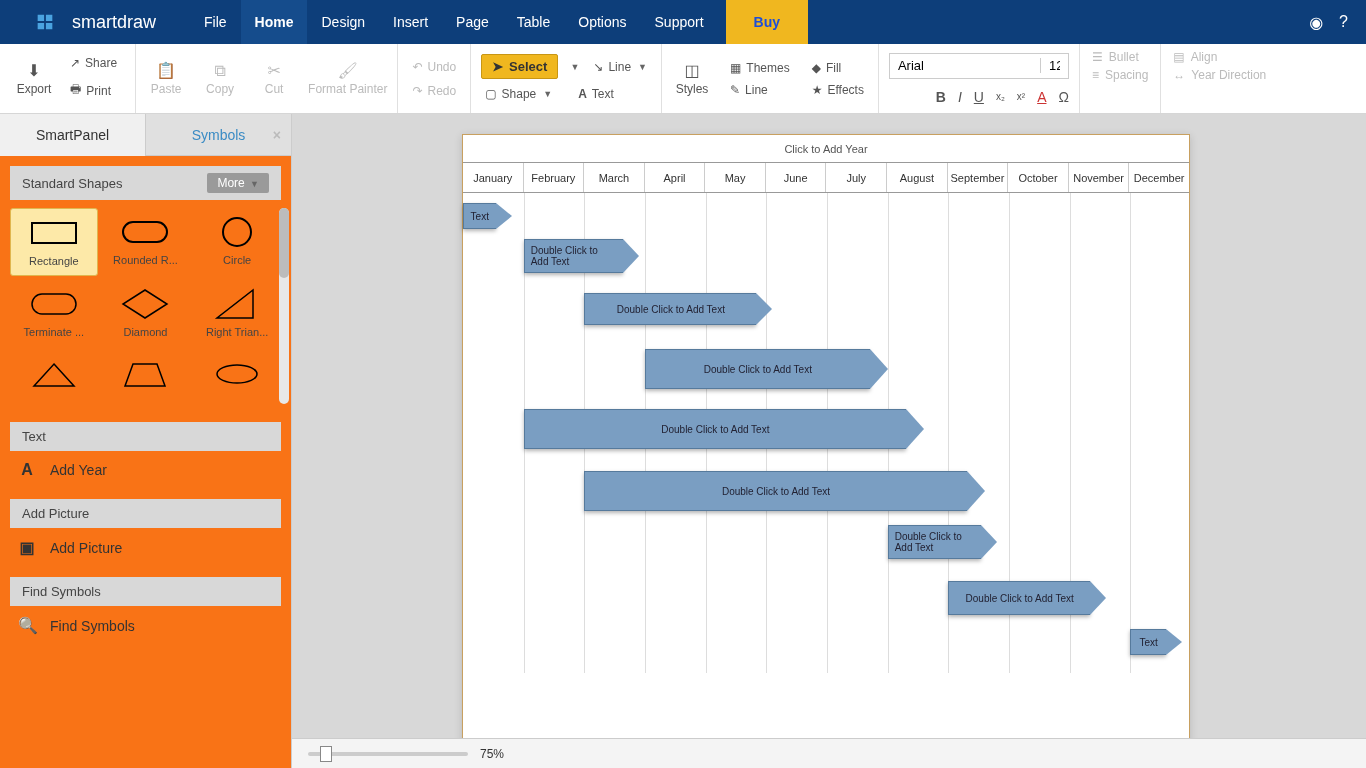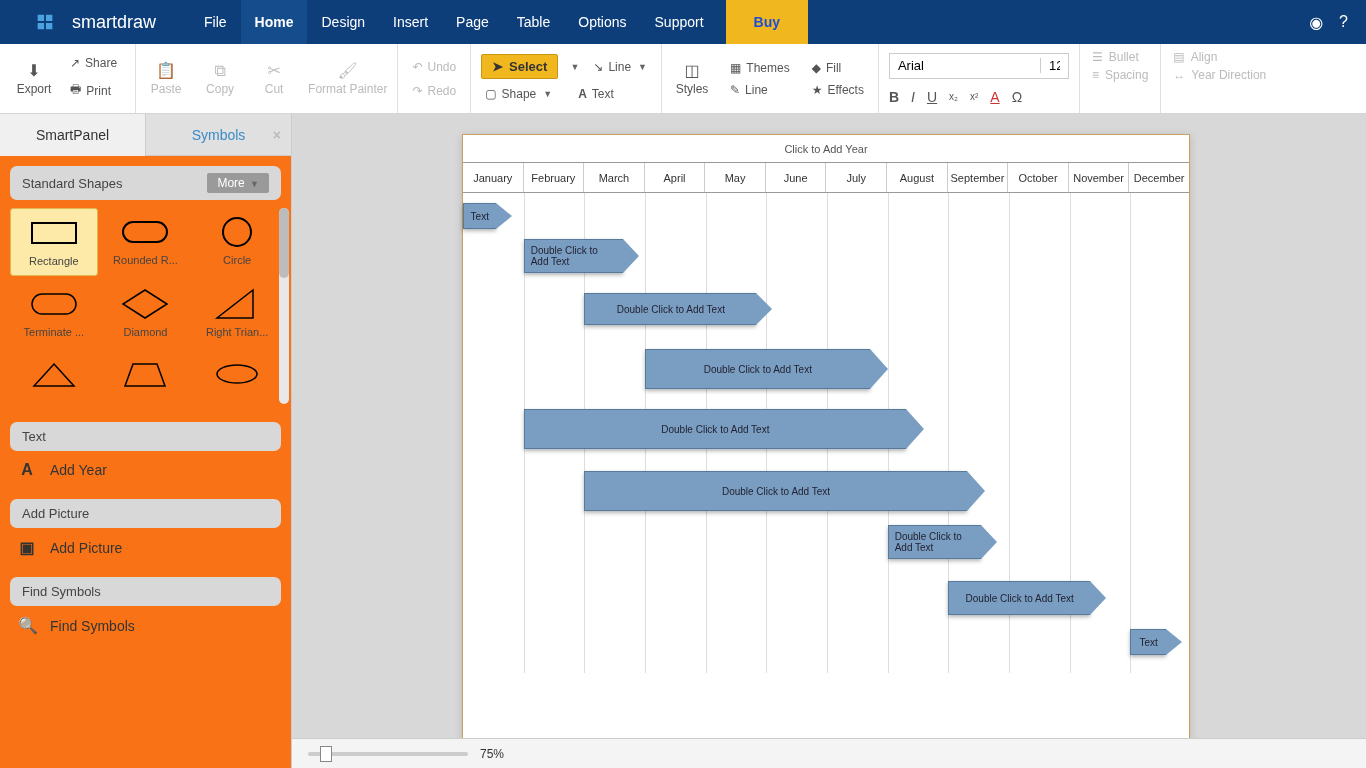--- a/index.html
+++ b/index.html
@@ -36,21 +36,21 @@
 .para-stack { display:flex; flex-direction:column; gap:4px; padding:6px 12px; font-size:12px; color:#bbb; border-right:1px solid #e0e0e0;}
 .para-stack div { display:flex; align-items:center; gap:6px; }
 
 
 .leftpanel { position:absolute; top:114px; left:0; width:292px; bottom:0; background:#f97316; border-right:1px solid #ccc; }
 .tabs { height:42px; display:flex; background:#e0e0e0; }
 .tabs .tab { flex:1; display:flex; align-items:center; justify-content:center; font-size:14px; color:#555; border-bottom:1px solid #ccc; position:relative; cursor:pointer;}
 .tabs .tab.active { background:#f0f0f0; color:#333; border-bottom:none; border-right:1px solid #ccc;}
 .tabs .tab.inactive { color:#3a8bc4; }
 .tabs .close-x { position:absolute; right:10px; color:#bbb; font-size:14px; font-weight:bold;}
-.section-hdr { background:#d8d8d8; padding:7px 12px; font-size:13px; color:#444; display:flex; align-items:center; justify-content:space-between; margin:10px 10px 0 10px;border-radius:7px;}
+.section-hdr { background:#d8d8d8; padding:7px 12px; font-size:13px; color:#444; display:flex; align-items:center; justify-content:space-between; margin:10px 10px 0 10px;}
 .section-hdr .more { background:#9a9a9a; color:#fff; padding:3px 10px; font-size:12px; border-radius:2px; cursor:pointer;}
 .shapes-grid { display:grid; grid-template-columns:repeat(3,1fr); gap:4px; padding:8px 10px; position:relative;}
 .shape-cell { display:flex; flex-direction:column; align-items:center; gap:6px; padding:8px 2px; font-size:11px; color:#444; cursor:pointer; border-radius:3px;}
 .shape-cell.selected { background:#fde9a8; border:1px solid #e0b64e; }
 .shape-cell .sh { width:48px; height:32px; display:flex; align-items:center; justify-content:center;}
 .shape-cell .sh svg { overflow:visible; }
 .shapes-scroll { position:absolute; right:2px; top:8px; bottom:8px; width:10px; background:#e8e8e8; border-radius:5px;}
 .shapes-scroll .thumb { position:absolute; left:0; right:0; top:0; height:70px; background:#bcbcbc; border-radius:5px;}
 .panel-item { display:flex; align-items:center; gap:14px; padding:10px 18px; font-size:14px; color:#333; cursor:pointer;}
 .panel-item .pic { width:18px; font-size:16px; font-weight:bold; text-align:center;}
@@ -193,21 +193,21 @@
       <div class="rbtn-sm">
           <span>◆</span>
           <span>Fill</span>
         </div>
       <div class="rbtn-sm">
           <span>★</span>
           <span>Effects</span>
         </div>
     </div>
   </div>
-  <div class="rgroup" style="align-items:flex-start;gap:4px;">
+  <div class="rgroup" style="align-items:flex-end;gap:4px;">
     <div class="font-box">
       <input class="font-name" value="Arial" style="">
       <input class="font-size" value="12" style="">
     </div>
     <div class="font-tools">
       <span style="font-weight:bold;">B</span>
       <span style="font-style:italic;">I</span>
       <span style="text-decoration:underline;">U</span>
       <span style="font-size:10px;">x₂</span>
       <span style="font-size:10px;">x²</span>

